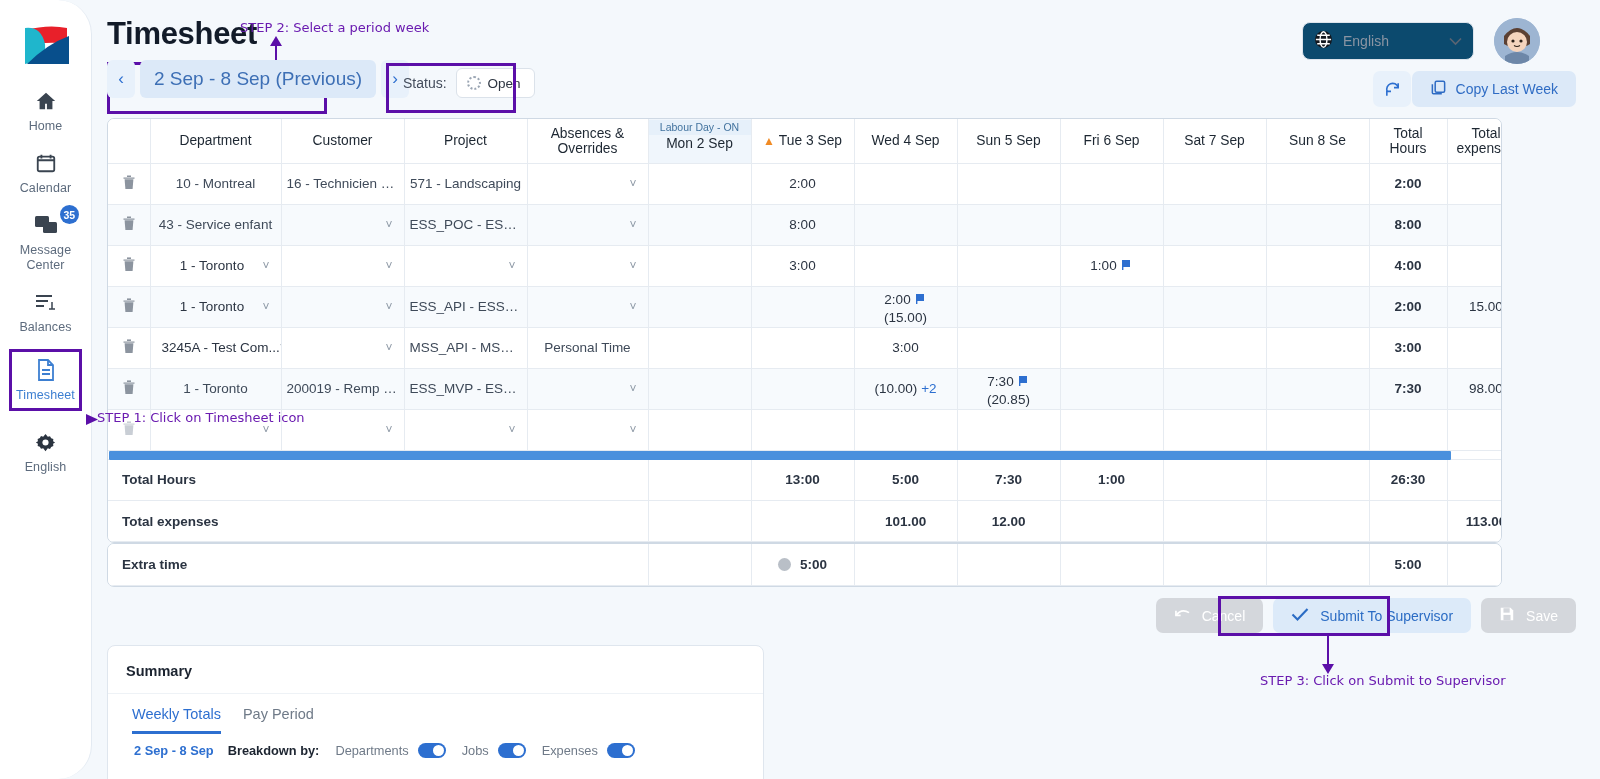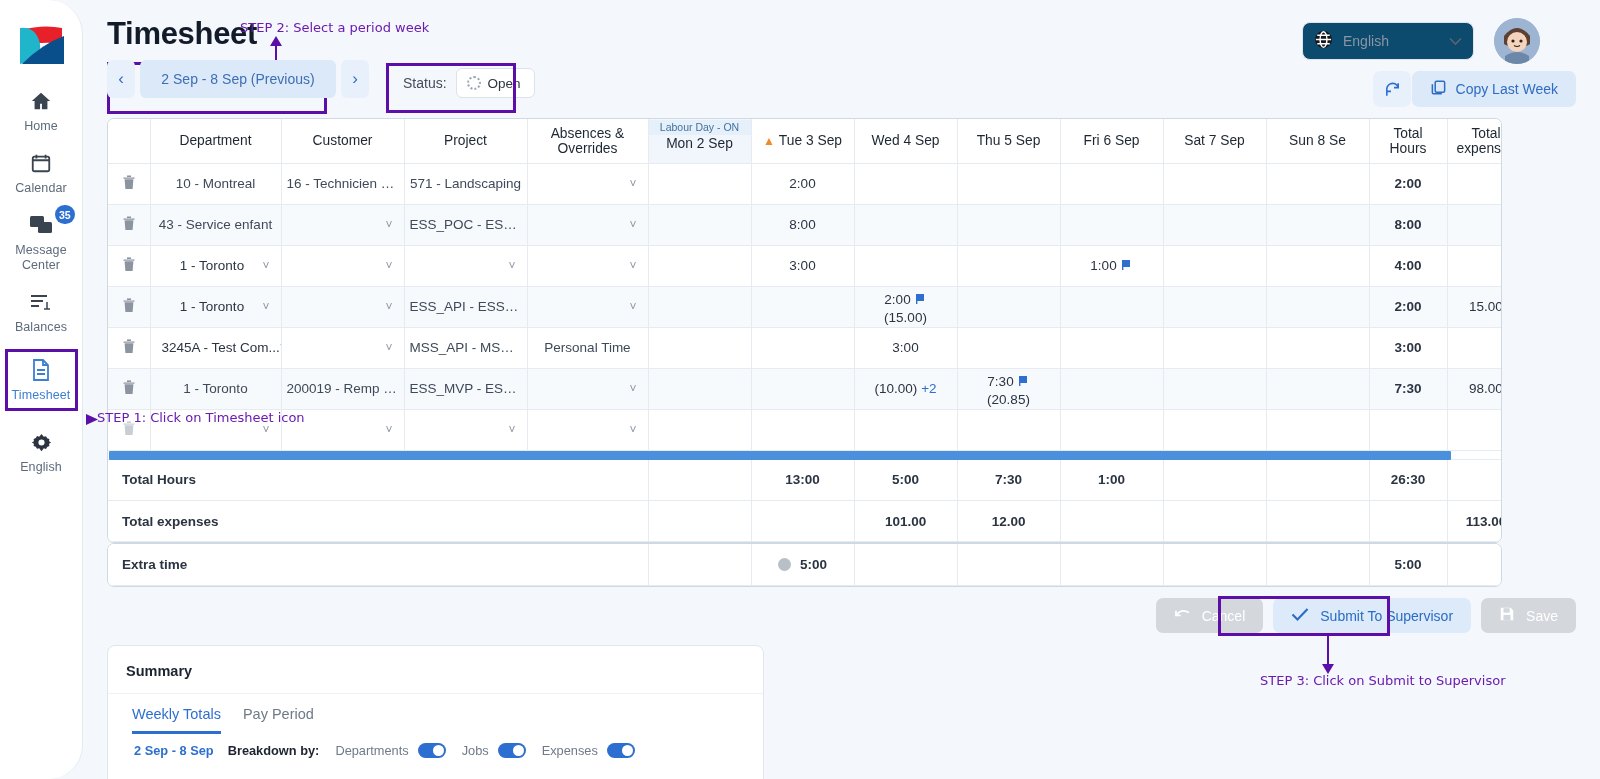--- a/index.html
+++ b/index.html
@@ -6,21 +6,21 @@
   html, body {
     width: 1600px; height: 779px;
     font-family: "Liberation Sans", sans-serif;
     background: #f4f8fc;
     overflow: hidden;
   }
   #app { position: relative; width: 1600px; height: 779px; }
 
   
   #sidebar {
-    position: absolute; left: 0; top: 0; width: 83px; height: 779px;
+    position: absolute; left: 0; top: 0; width: 92px; height: 779px;
     background: #ffffff;
     border-right: 1px solid #e3eaf2;
     border-top-right-radius: 34px;
     border-bottom-right-radius: 34px;
     display: flex; flex-direction: column; align-items: center;
   }
   .logo {
     width: 54px; height: 54px; margin-top: 18px; border-radius: 11px;
     overflow: hidden; position: relative; background: #fff;
   }
@@ -65,22 +65,22 @@
 
   
   .week-bar { position: absolute; left: 24px; top: 60px; display: flex; align-items: center; gap: 5px; }
   .chev-btn {
     width: 28px; height: 38px; border-radius: 6px; background: #e8f1fb;
     color: #2d6fd0; font-size: 17px; display: flex; align-items: center; justify-content: center;
     cursor: pointer; border: none;
   }
   .week-pill {
     height: 38px; background: #dce9f8; border-radius: 6px; color: #3d6fb5;
-    font-size: 14px; display: flex; align-items: center; justify-content: center;
-    padding: 0 20px; cursor: pointer; min-width: 196px;
+    font-size: 19px; display: flex; align-items: center; justify-content: center;
+    padding: 0 14px; cursor: pointer; min-width: 196px;
   }
   .status-wrap { position: absolute; left: 320px; top: 68px; display: flex; align-items: center; gap: 9px; }
   .status-label { font-size: 14px; color: #444d5c; }
   .status-chip {
     height: 30px; border: 1px solid #dbe2ea; border-radius: 6px; background: #fff;
     display: flex; align-items: center; gap: 7px; padding: 0 13px 0 10px;
     font-size: 13.5px; color: #2e3642; cursor: pointer;
   }
   .dotted-circle {
     width: 14px; height: 14px; border-radius: 50%;
@@ -376,21 +376,21 @@
               <span>Absences &amp;</span><br><span>Overrides</span>
             </th>
             <th class="hdr-mon">
               <span class="holiday-tag">Labour Day - ON</span>
               <span style="display:inline-block;margin-top:6px;">Mon 2 Sep</span>
             </th>
             <th>
               <span class="warn-tri">▲</span><span>Tue 3 Sep</span>
             </th>
             <th>Wed 4 Sep</th>
-            <th>Thu 5 Sep</th>
+            <th>Sun 5 Sep</th>
             <th>Fri 6 Sep</th>
             <th>Sat 7 Sep</th>
             <th>Sun 8 Se</th>
             <th class="hdr-two sep-left">
               <span>Total</span><br><span>Hours</span>
             </th>
             <th class="hdr-two">
               <span>Total</span><br><span>expenses</span>
             </th>
           </tr>

